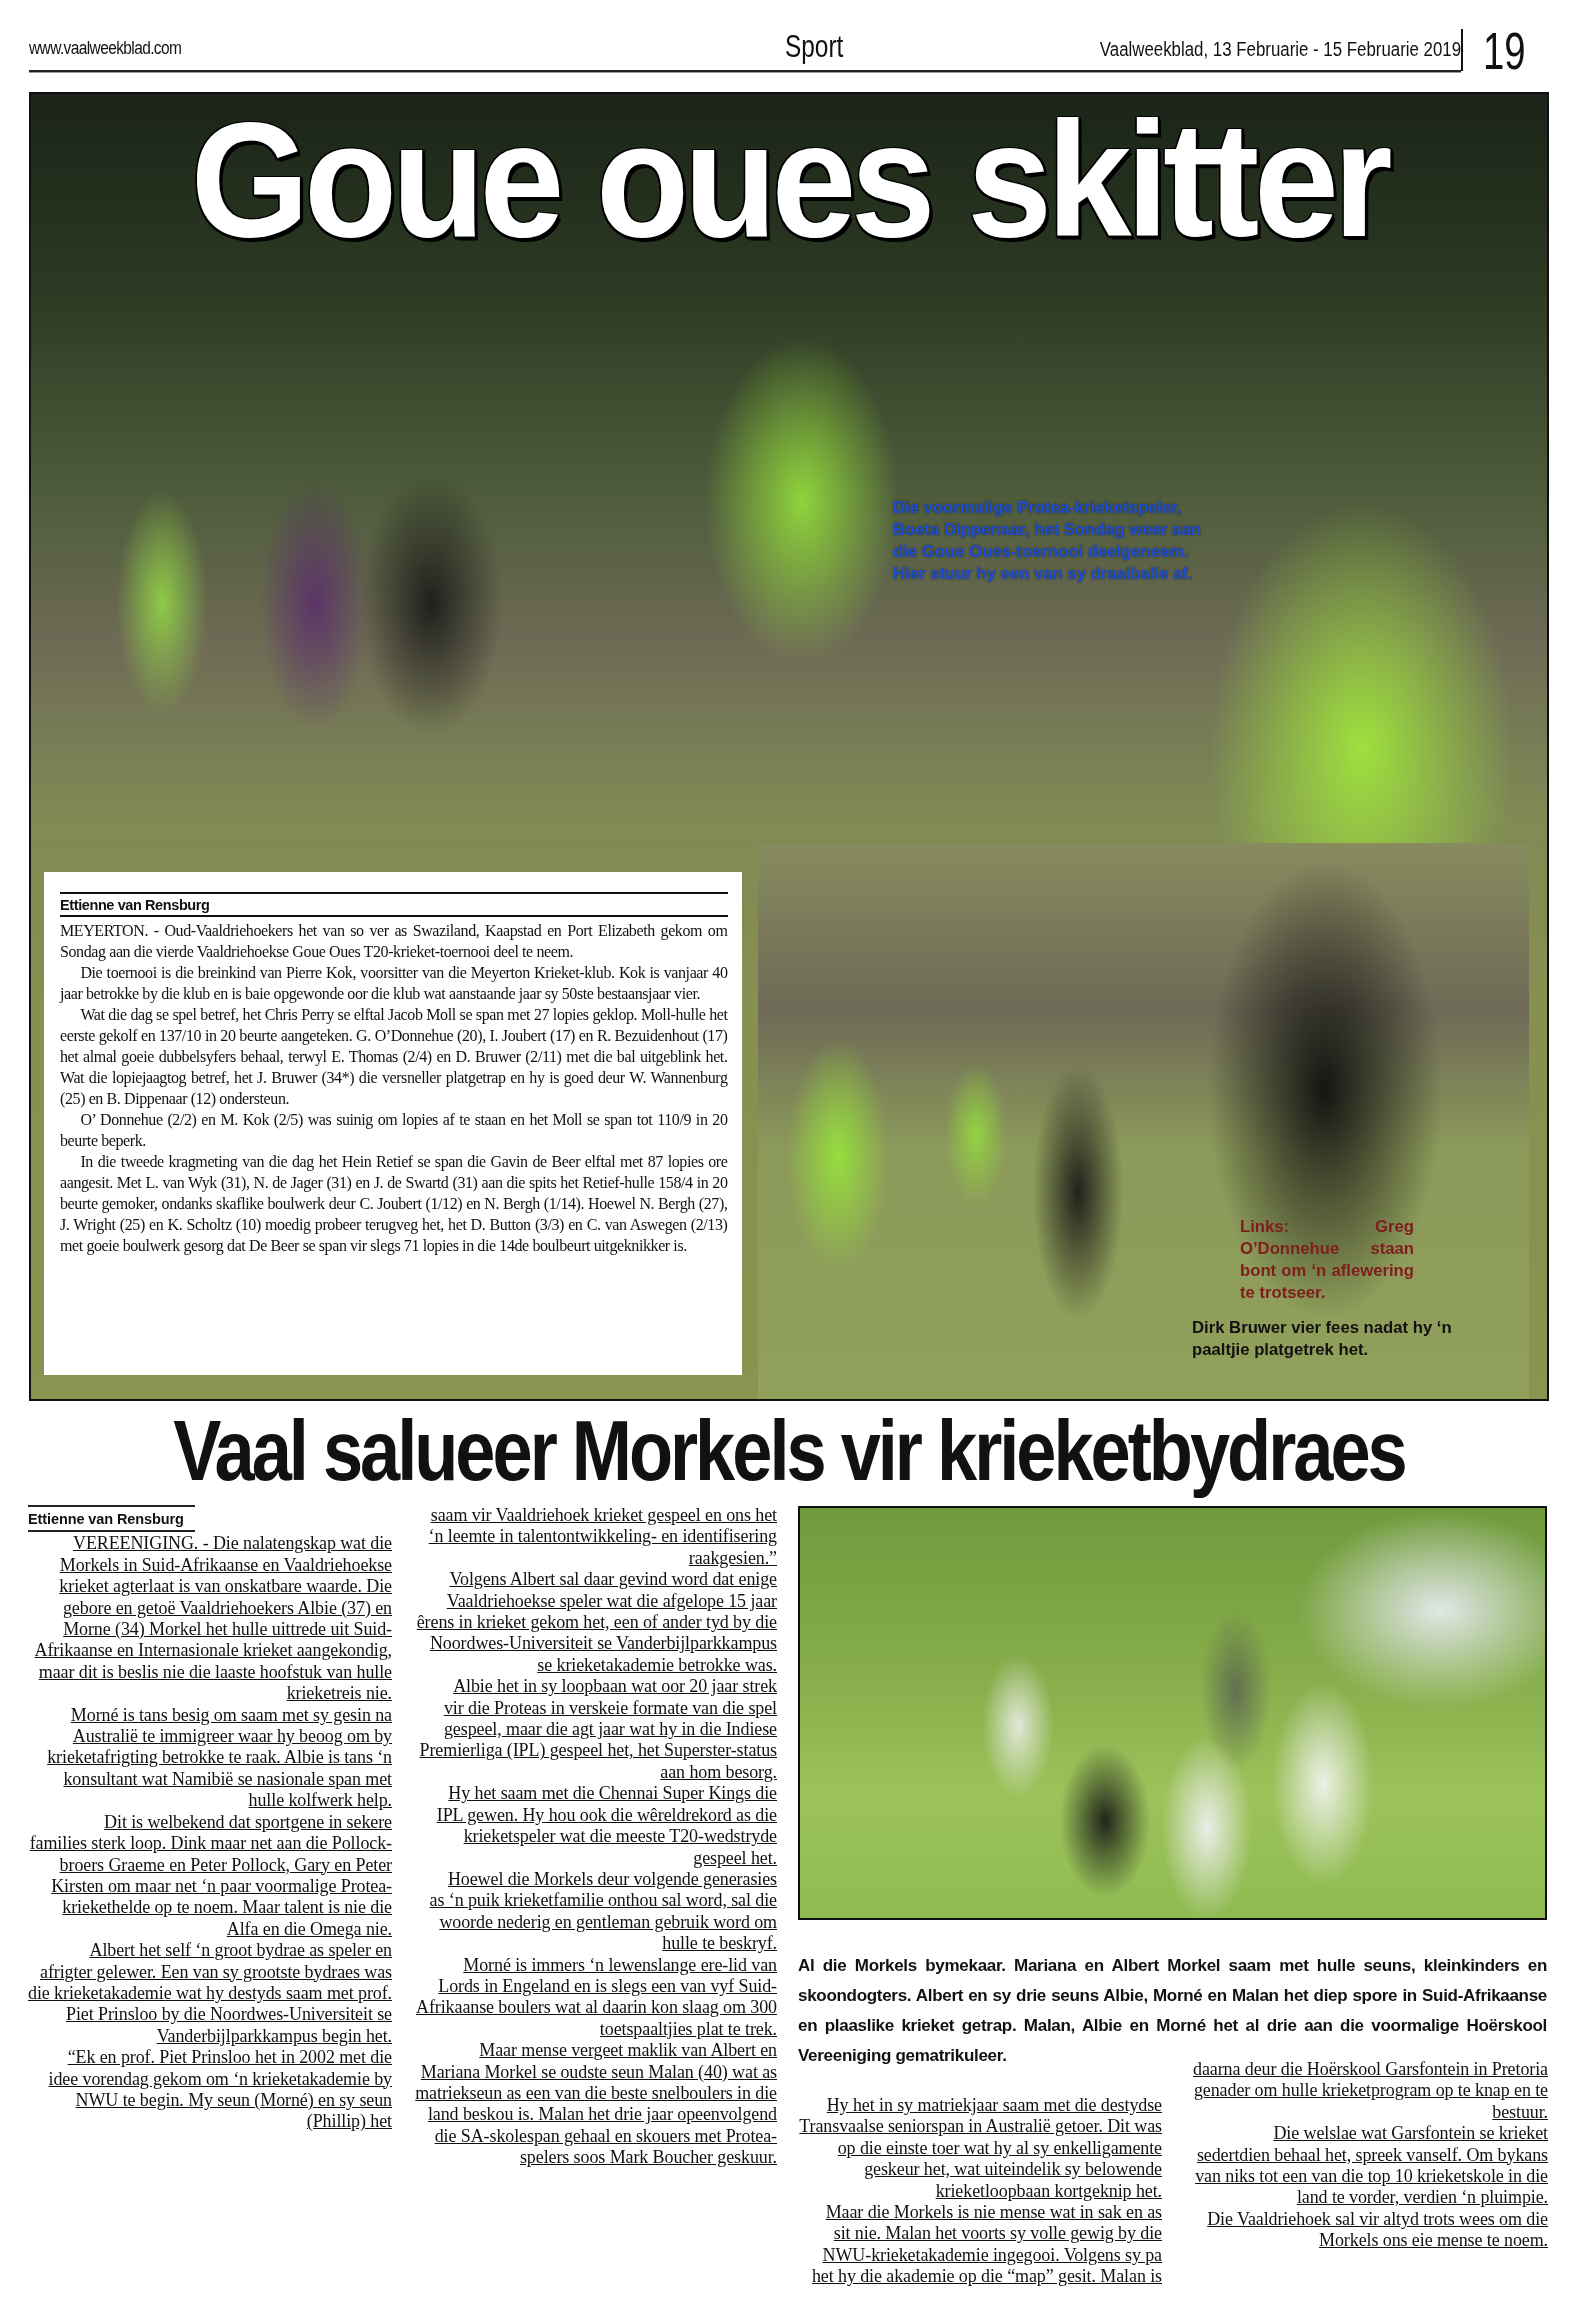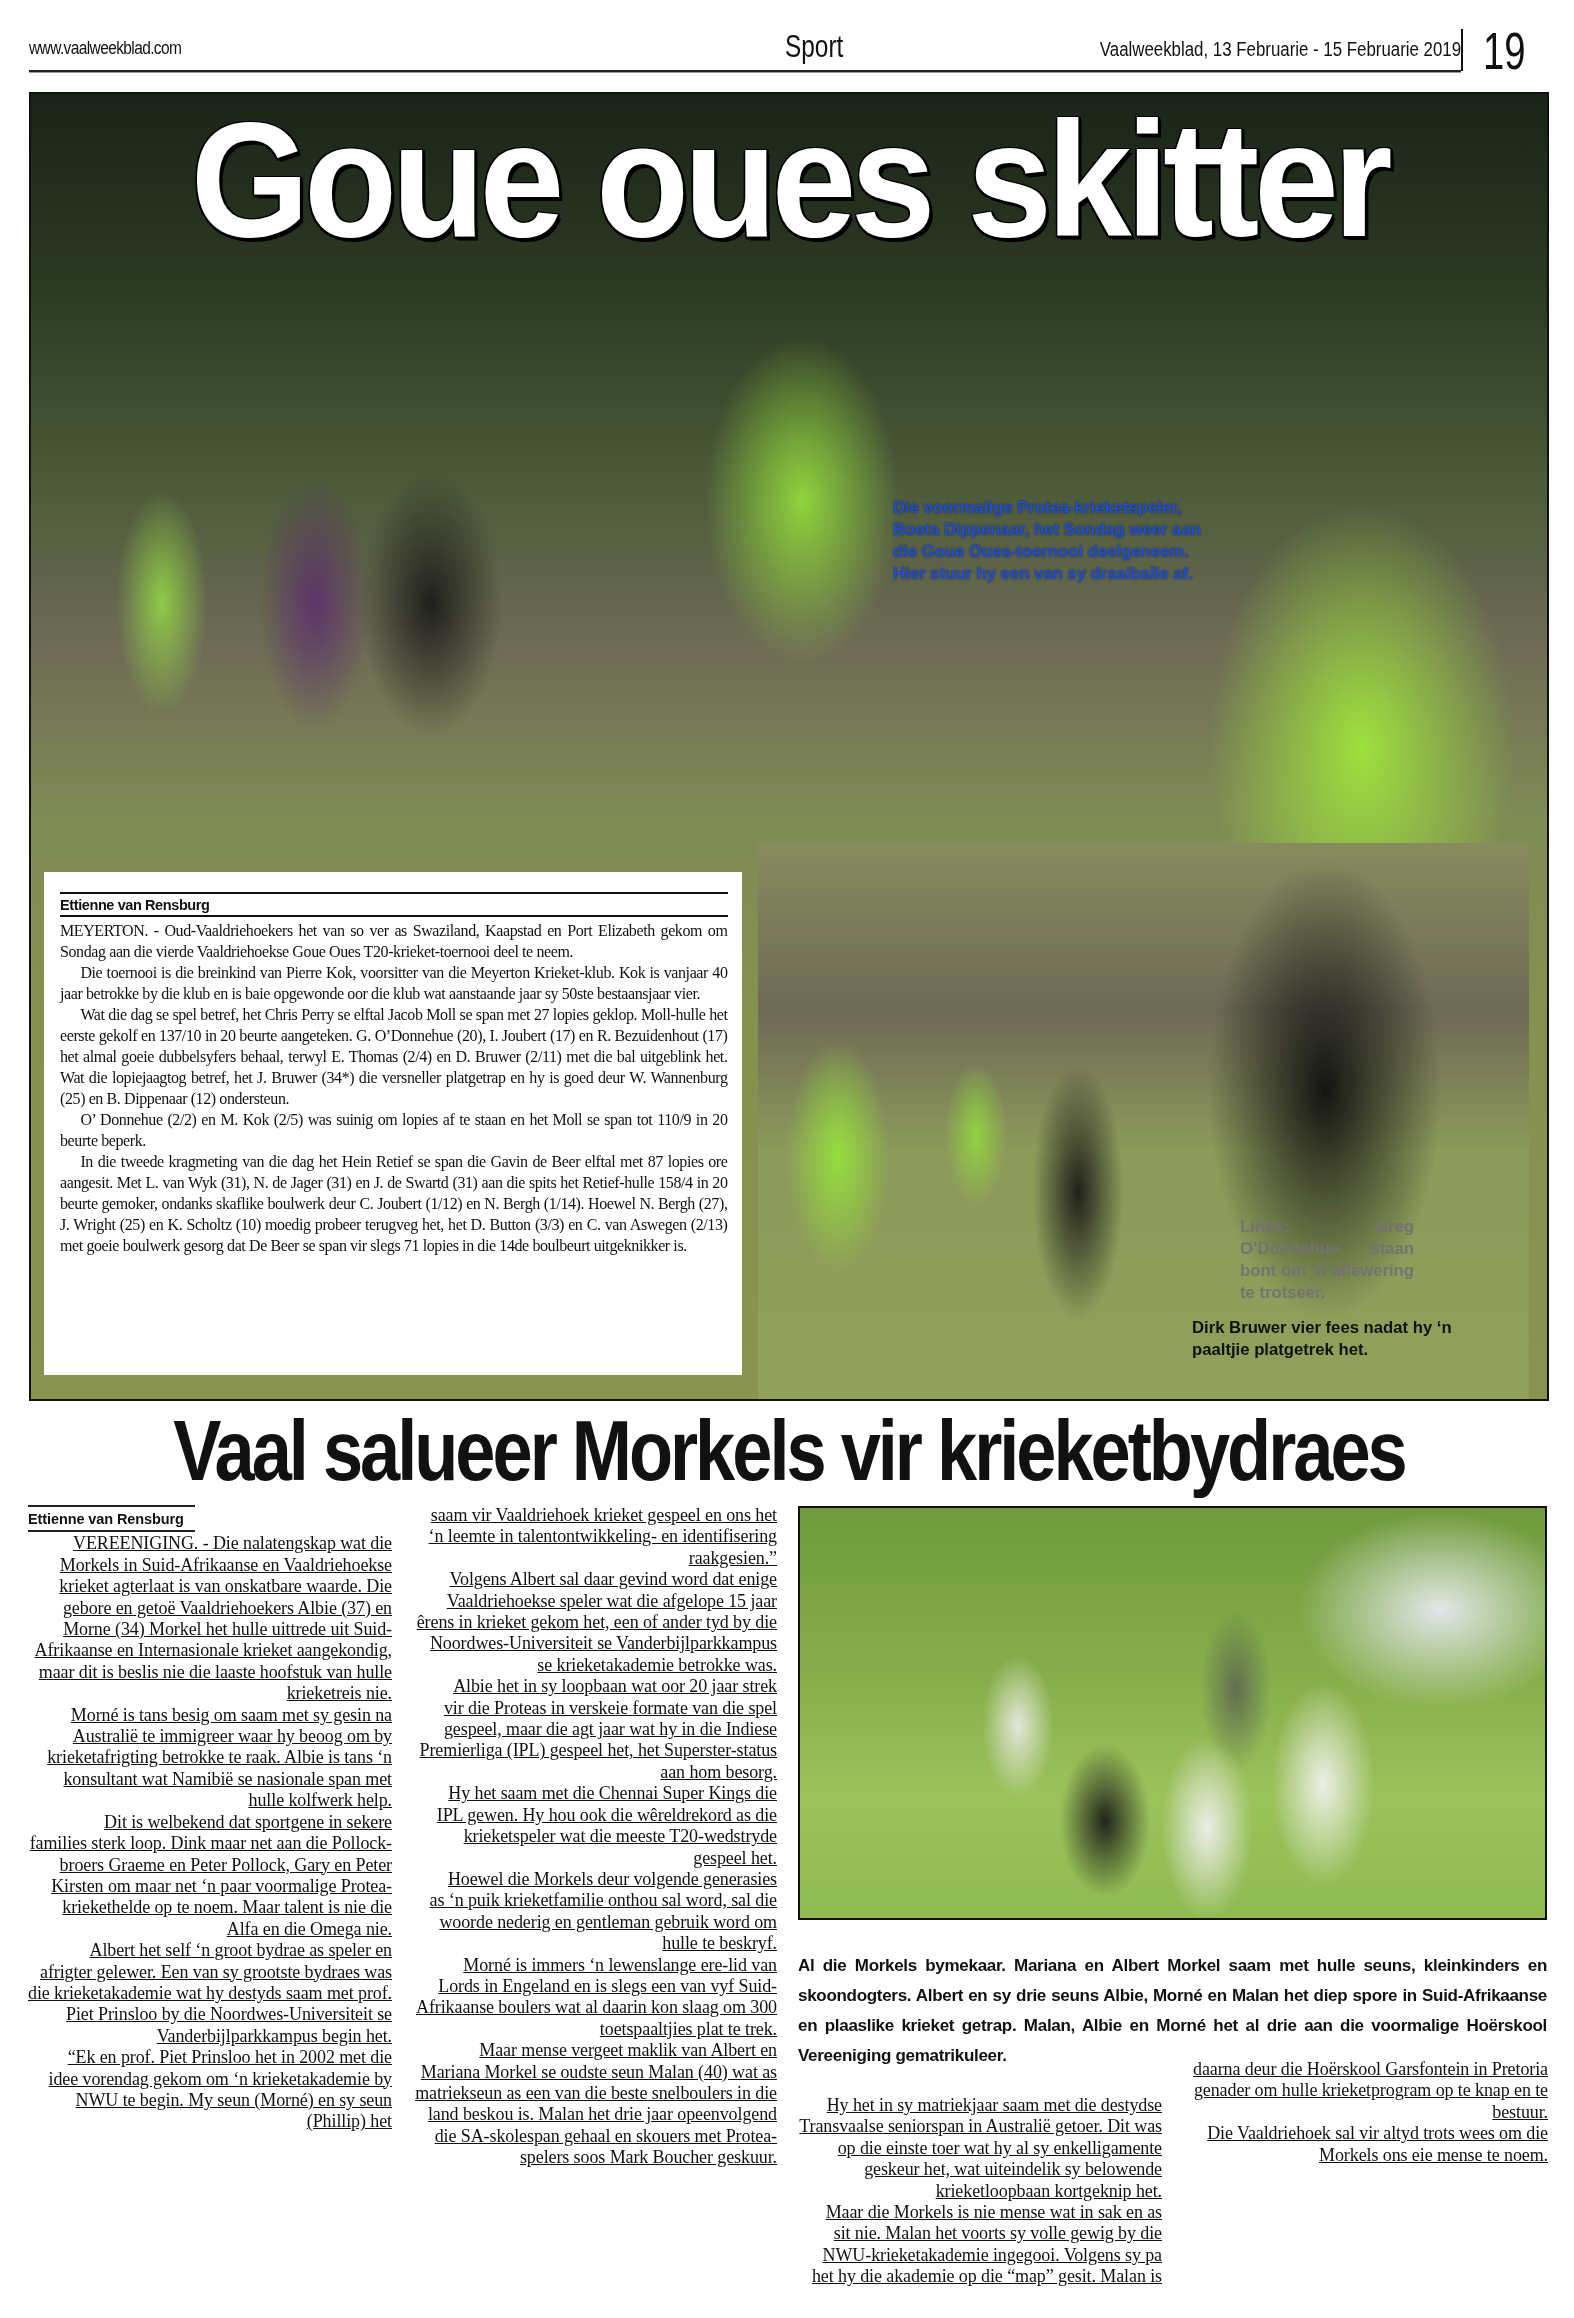--- a/index.html
+++ b/index.html
@@ -36,21 +36,21 @@
       linear-gradient(180deg, #878b5e 0%, #6e6a56 30%, #8c9a5a 55%, #91a05a 100%); }
 
   .headline1 { position: absolute; left: 29px; top: 98px; width: 1520px; text-align: center;
     font-family: "Liberation Sans", sans-serif; font-weight: 700; font-size: 164px; line-height: 1; color: #fff;
     letter-spacing: -5.8px; transform: scaleX(0.93); transform-origin: center;
     text-shadow: 3.6px 3.6px 0 #000, -1.5px -1.5px 0 #000, 1.5px -1.5px 0 #000, -1.5px 1.5px 0 #000, 2.9px 0 0 #000, 0 2.9px 0 #000; }
 
   .cap1 { position: absolute; left: 893px; top: 497px; width: 320px; font-family: "Liberation Sans", sans-serif; font-weight: 700;
     font-size: 16.7px; line-height: 22px; color: #1d4ed8; text-shadow: 0 0 2.2px rgba(0,0,0,0.6); }
   .cap2 { position: absolute; left: 1240px; top: 1216px; width: 174px; font-family: "Liberation Sans", sans-serif; font-weight: 700;
-    font-size: 16.7px; line-height: 22px; color: #737373; text-align: justify; }
+    font-size: 16.7px; line-height: 22px; color: #7f1d1d; text-align: justify; }
   .cap3 { position: absolute; left: 1192px; top: 1317px; width: 262px; font-family: "Liberation Sans", sans-serif; font-weight: 700;
     font-size: 16.7px; line-height: 22px; color: #111; text-align: left; }
 
   .story1 { position: absolute; left: 44px; top: 872px; width: 698px; height: 503px; background: #fff; padding: 20.4px 14.5px 0 16px; }
   .byline { border-top: 2.2px solid #111; border-bottom: 2.2px solid #111; padding: 2.9px 0 1.5px; font-family: "Liberation Sans", sans-serif;
     font-weight: 700; font-size: 14.5px; letter-spacing: -0.4px; margin-bottom: 2.9px; }
   .story1 p { font-size: 16px; line-height: 21px; text-align: justify; letter-spacing: -0.4px; }
   .story1 p + p { text-indent: 20.4px; }
 
   
@@ -136,15 +136,16 @@
 <div class="photo-family" title="The Morkel family posing together outdoors"></div>
 <div class="cap4">Al die Morkels bymekaar. Mariana en Albert Morkel saam met hulle seuns, kleinkinders en skoondogters. Albert en sy drie seuns Albie, Morné en Malan het diep spore in Suid-Afrikaanse en plaaslike krieket getrap. Malan, Albie en Morné het al drie aan die voormalige Hoërskool Vereeniging gematrikuleer.</div>
 
 <div class="col col3">
   <p class="ind">Hy het in sy matriekjaar saam met die destydse Transvaalse seniorspan in Australië getoer. Dit was op die einste toer wat hy al sy enkelligamente geskeur het, wat uiteindelik sy belowende krieketloopbaan kortgeknip het.</p>
   <p class="ind">Maar die Morkels is nie mense wat in sak en as sit nie. Malan het voorts sy volle gewig by die NWU-krieketakademie ingegooi. Volgens sy pa het hy die akademie op die “map” gesit. Malan is</p>
 </div>
 
 <div class="col col4">
   <p>daarna deur die Hoërskool Garsfontein in Pretoria genader om hulle krieketprogram op te knap en te bestuur.</p>
+  <p class="ind">Die welslae wat Garsfontein se krieket sedertdien behaal het, spreek vanself. Om bykans van niks tot een van die top 10 krieketskole in die land te vorder, verdien ‘n pluimpie.</p>
   <p class="ind">Die Vaaldriehoek sal vir altyd trots wees om die Morkels ons eie mense te noem.</p>
 </div>
 
 
 </body></html>

